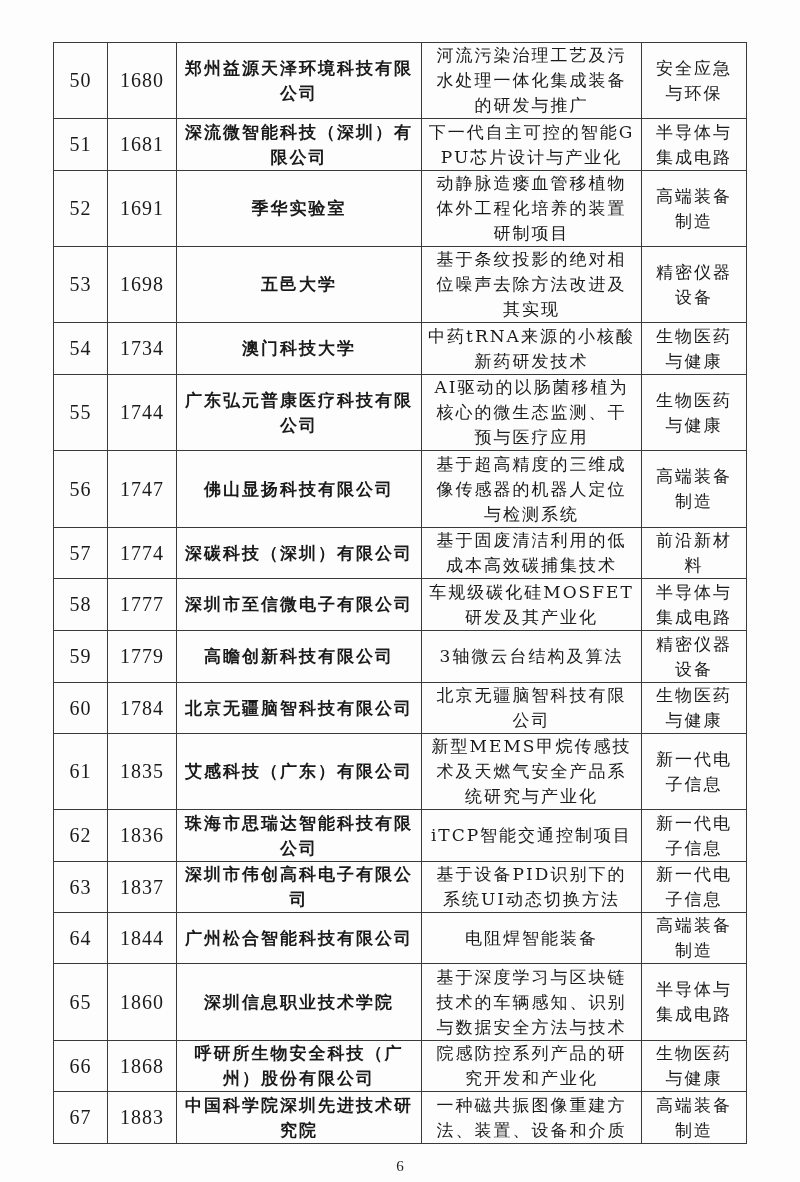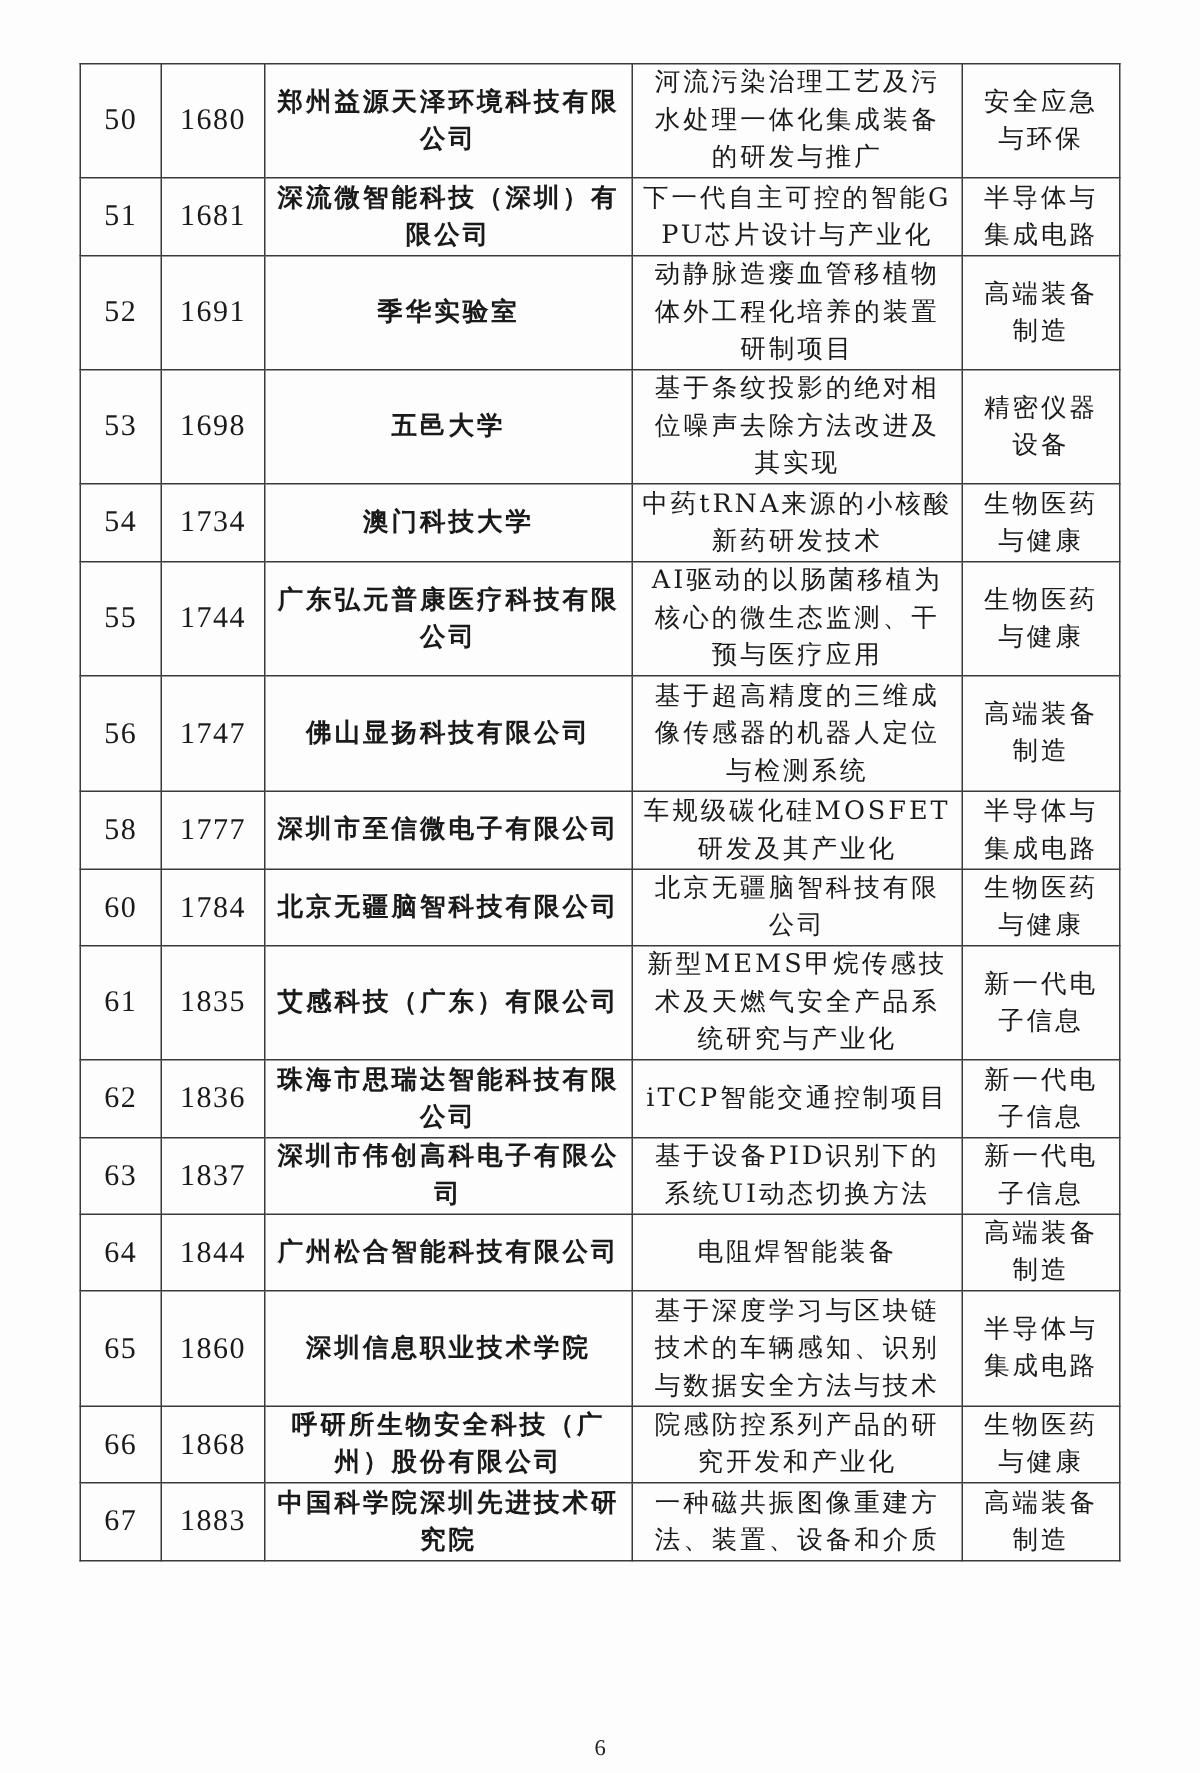--- a/index.html
+++ b/index.html
@@ -128,29 +128,43 @@
     </tr>
 
     <tr style="height: 77px;">
       <td class="num">56</td>
       <td class="num">1747</td>
       <td class="org">佛山显扬科技有限公司</td>
       <td class="proj">基于超高精度的三维成像传感器的机器人定位与检测系统</td>
       <td class="fld">高端装备制造</td>
     </tr>
 
+    <tr style="height: 51px;">
+      <td class="num">57</td>
+      <td class="num">1774</td>
+      <td class="org">深碳科技（深圳）有限公司</td>
+      <td class="proj">基于固废清洁利用的低成本高效碳捕集技术</td>
+      <td class="fld">前沿新材料</td>
+    </tr>
 
     <tr style="height: 52px; margin-top: 44px;">
       <td class="num">58</td>
       <td class="num">1777</td>
       <td class="org">深圳市至信微电子有限公司</td>
       <td class="proj">车规级碳化硅MOSFET研发及其产业化</td>
       <td class="fld">半导体与集成电路</td>
     </tr>
 
+    <tr style="height: 52px;">
+      <td class="num">59</td>
+      <td class="num">1779</td>
+      <td class="org">高瞻创新科技有限公司</td>
+      <td class="proj">3轴微云台结构及算法</td>
+      <td class="fld">精密仪器设备</td>
+    </tr>
 
     <tr style="height: 51px;">
       <td class="num">60</td>
       <td class="num">1784</td>
       <td class="org">北京无疆脑智科技有限公司</td>
       <td class="proj">北京无疆脑智科技有限公司</td>
       <td class="fld">生物医药与健康</td>
     </tr>
 
     <tr style="height: 76px;">

